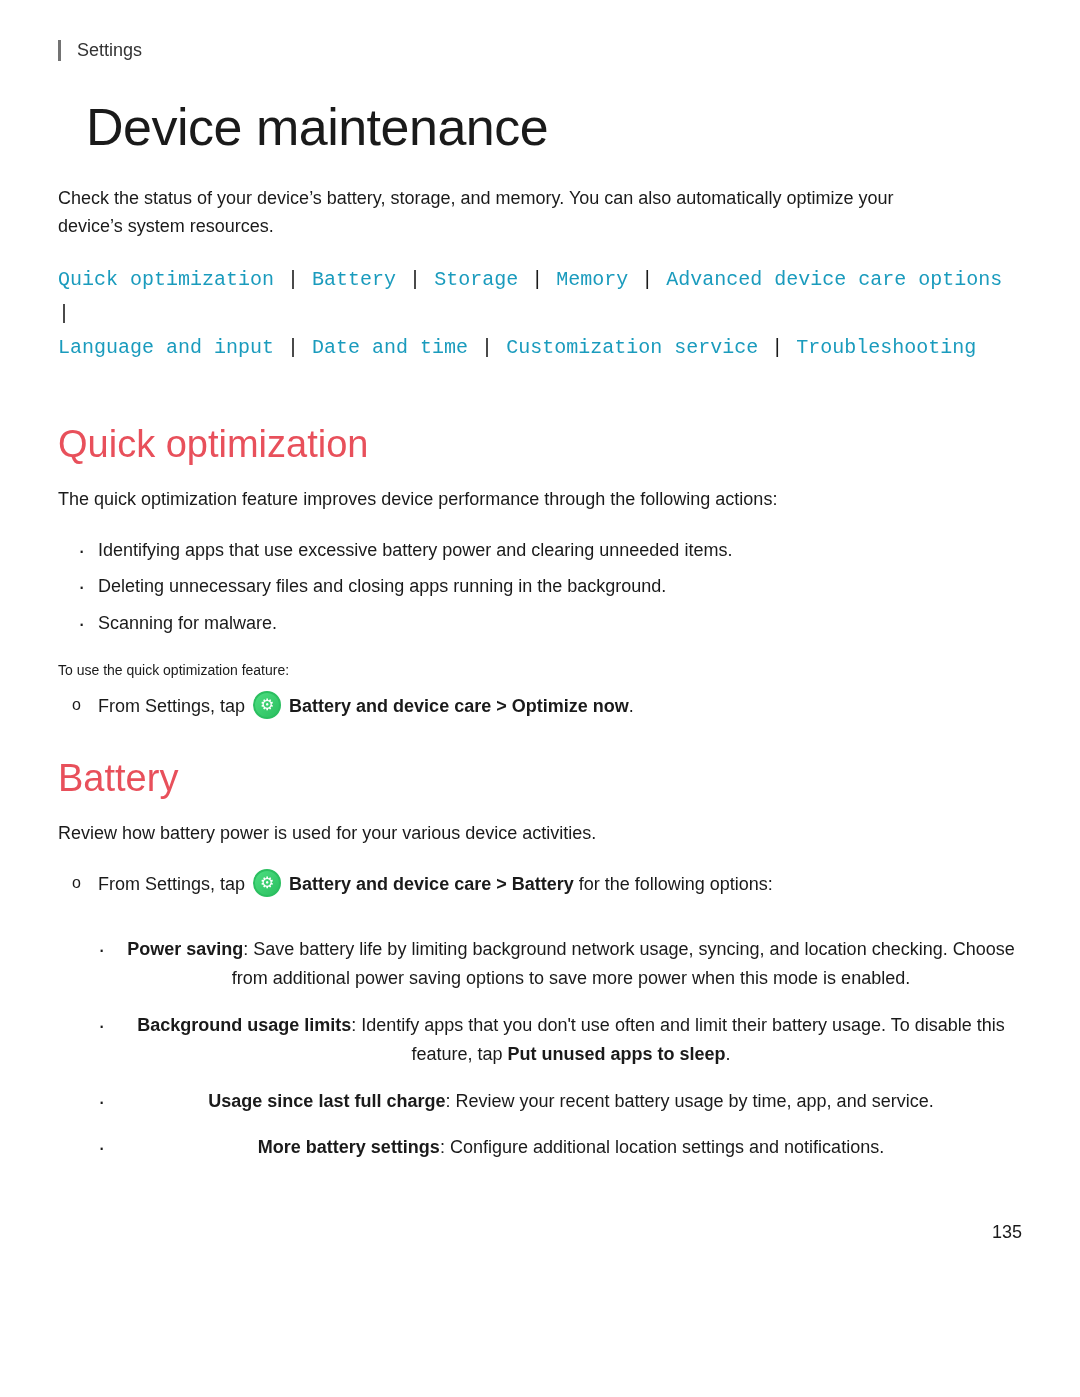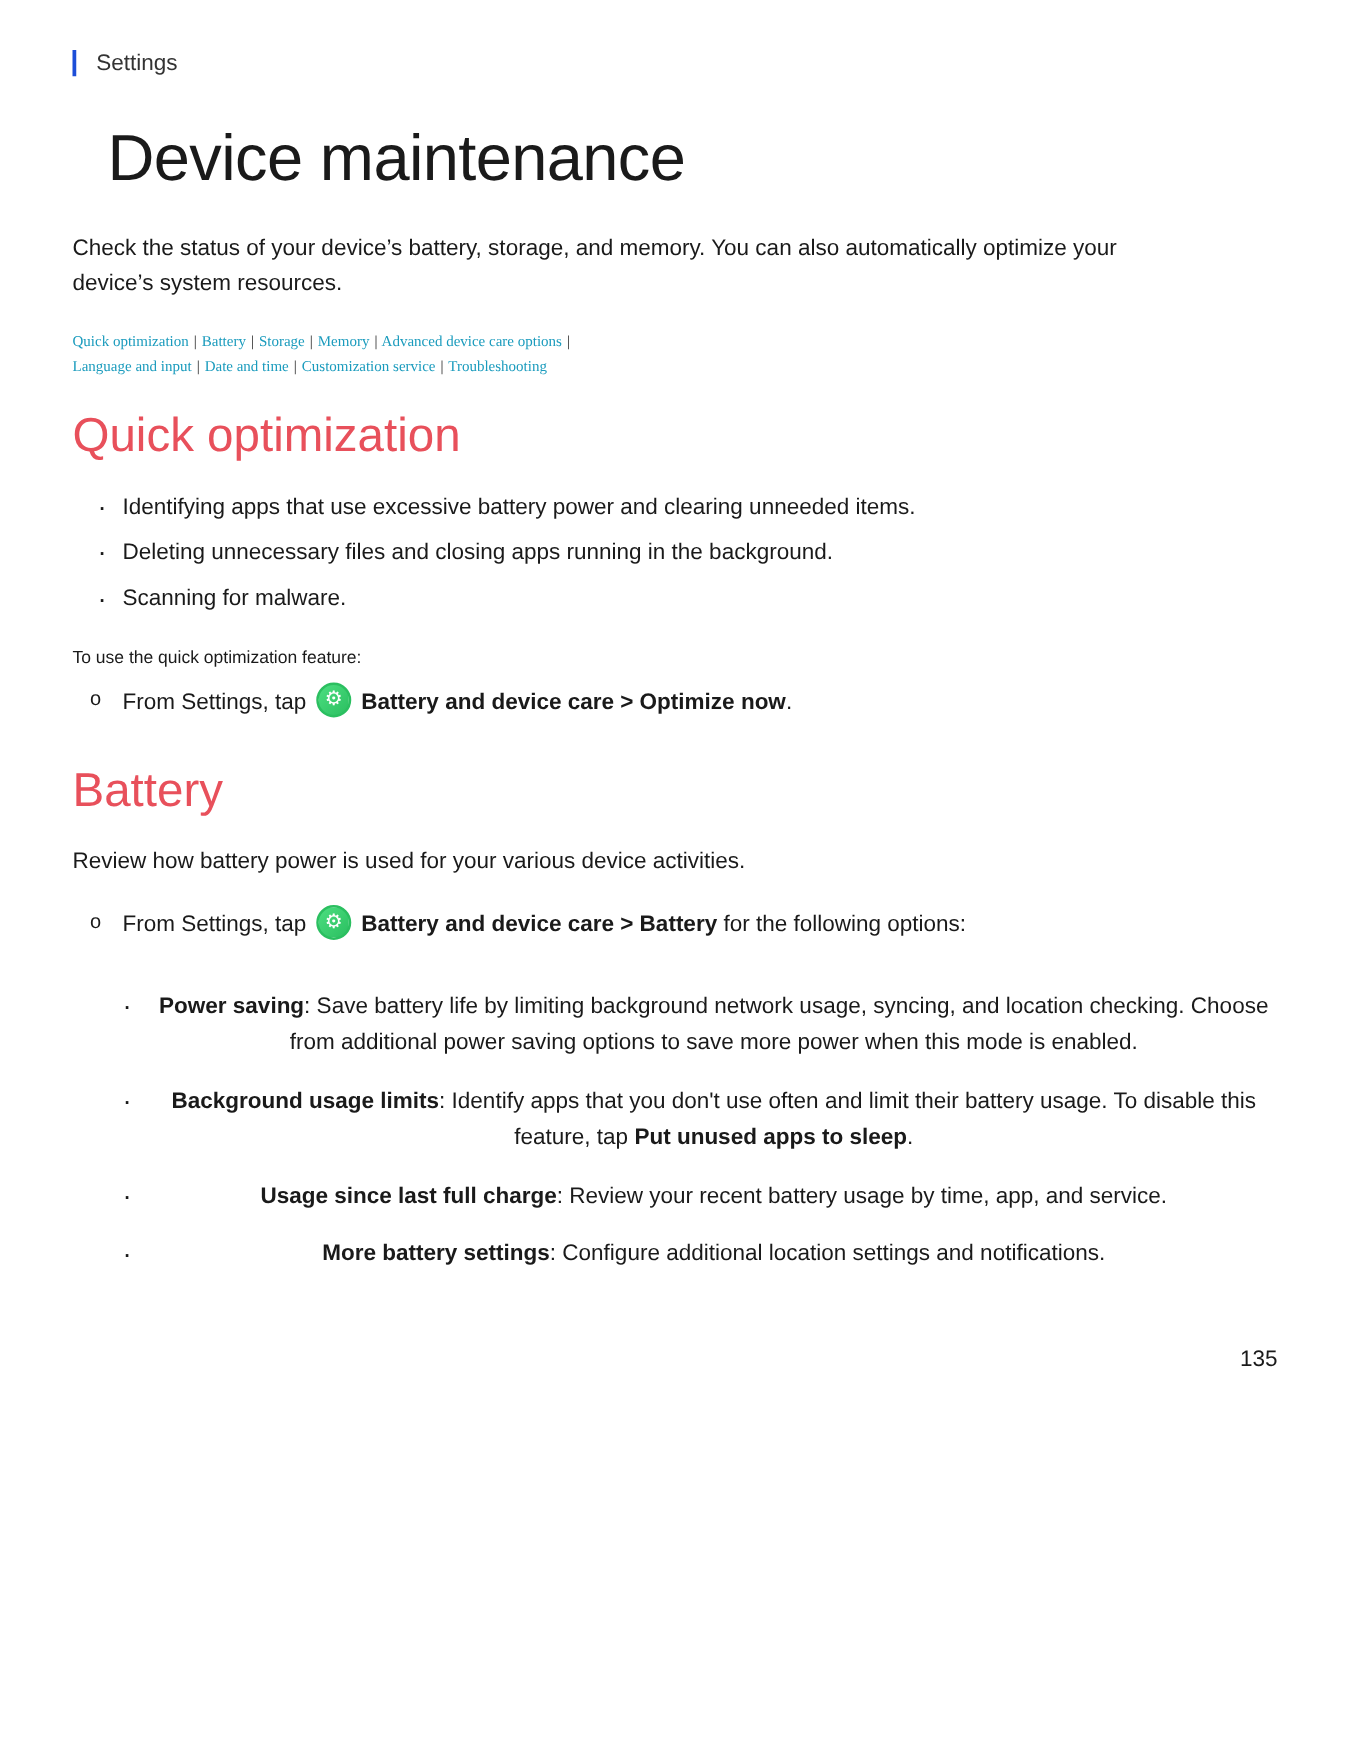--- a/index.html
+++ b/index.html
@@ -16,21 +16,21 @@
       width: 1080px;
       min-height: 1397px;
       position: relative;
     }
 
     .page-container {
       padding: 40px 58px 80px 58px;
     }
 
     .breadcrumb-bar {
-      border-left: 3px solid #1d4ed8;
+      border-left: 3px solid #737373;
       padding-left: 16px;
       margin-bottom: 36px;
     }
 
     .breadcrumb-text {
       font-family: Arial, sans-serif;
       font-size: 18px;
       color: #333333;
       font-style: normal;
     }
@@ -48,24 +48,24 @@
     .intro-text {
       font-family: Arial, sans-serif;
       font-size: 18px;
       line-height: 1.55;
       color: #1a1a1a;
       margin-bottom: 22px;
       max-width: 900px;
     }
 
     .nav-links {
-      font-family: Liberation Serif, serif;
-      font-size: 12px;
+      font-family: Liberation Mono, monospace;
+      font-size: 20px;
       line-height: 1.7;
-      margin-bottom: 24px;
+      margin-bottom: 58px;
     }
 
     .nav-links a {
       color: #1a9bbd;
       text-decoration: none;
     }
 
     .nav-links span.separator {
       color: #1a1a1a;
       margin: 0 1px;
@@ -226,20 +226,21 @@
     <a href="#">Memory</a><span class="separator"> |</span>
     <a href="#">Advanced device care options</a><span class="separator"> |</span><br>
     <a href="#">Language and input</a><span class="separator"> |</span>
     <a href="#">Date and time</a><span class="separator"> |</span>
     <a href="#">Customization service</a><span class="separator"> |</span>
     <a href="#">Troubleshooting</a>
   </div>
 
   <div class="section-divider">
     <h2 class="section-heading">Quick optimization</h2>
+    <p class="section-desc">The quick optimization feature improves device performance through the following actions:</p>
 
     <ul class="bullet-list">
       <li>Identifying apps that use excessive battery power and clearing unneeded items.</li>
       <li>Deleting unnecessary files and closing apps running in the background.</li>
       <li>Scanning for malware.</li>
     </ul>
 
     <p class="to-use-text">To use the quick optimization feature:</p>
 
     <ul class="step-list">

